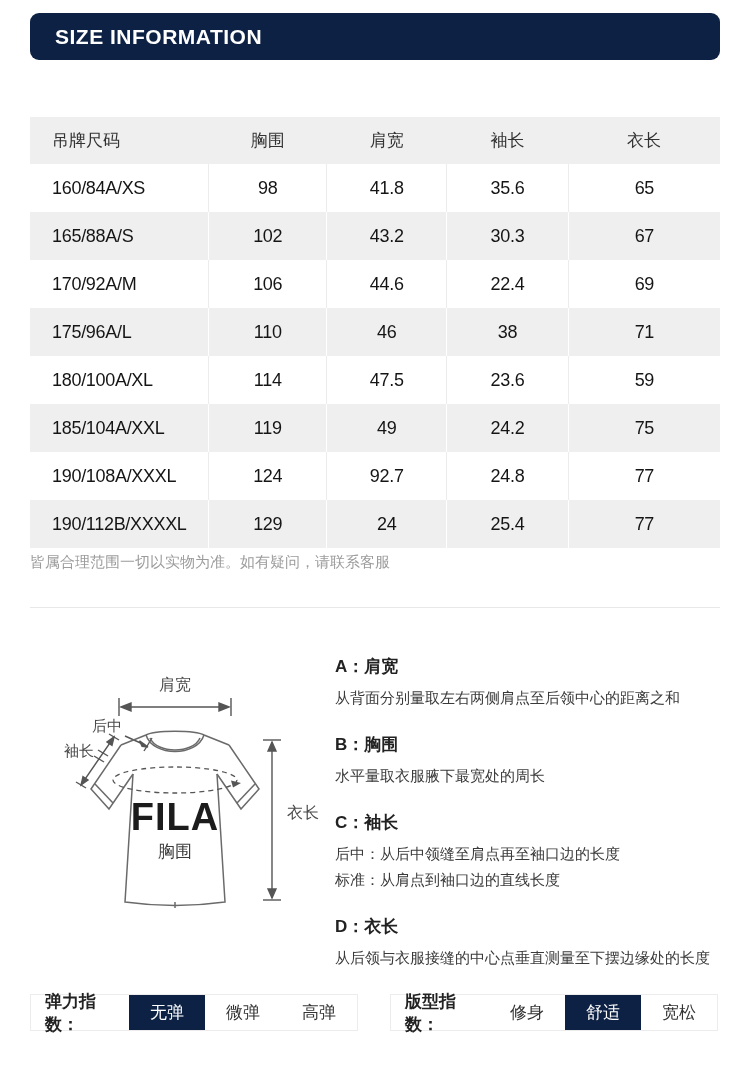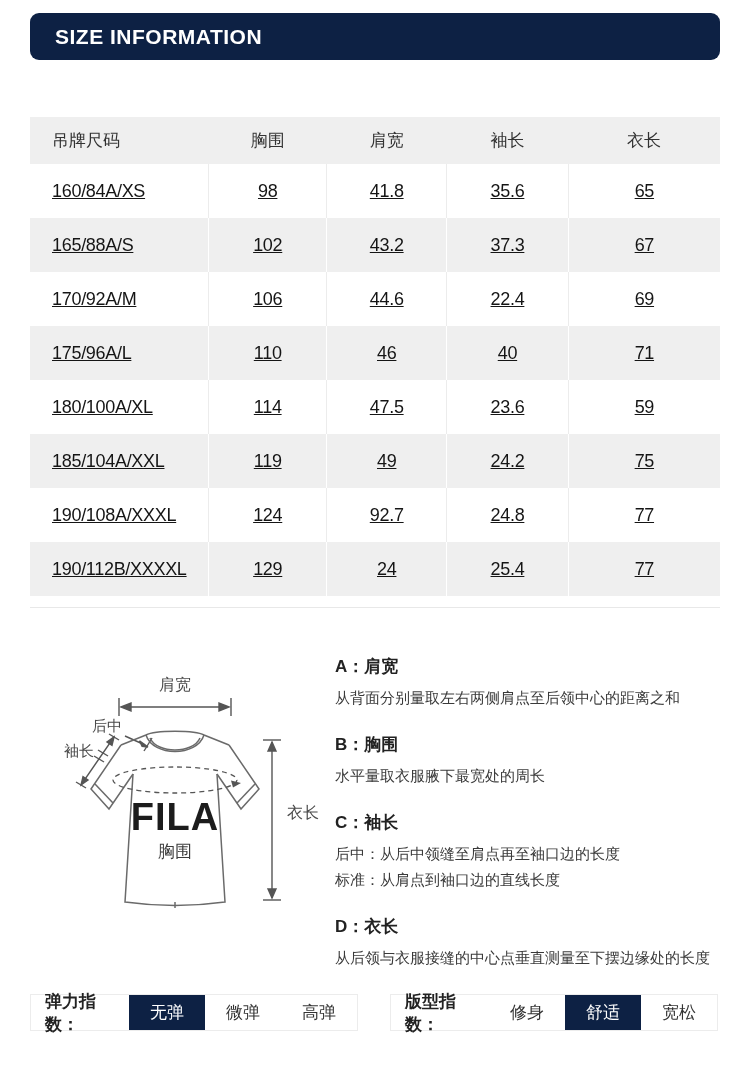--- a/index.html
+++ b/index.html
@@ -8,21 +8,21 @@
 
   
   .title-bar { position:absolute; left:30px; top:13px; width:690px; height:47px;
     background:#0d2144; border-radius:9px; color:#ffffff; display:flex; align-items:center;
     padding-left:25px; font-size:21px; font-weight:bold; letter-spacing:.5px; }
 
   
   .size-table { position:absolute; left:30px; top:117px; width:690px; border-collapse:collapse; table-layout:fixed; }
   .size-table thead tr { background:#efefef; }
   .size-table th { font-weight:normal; font-size:17px; color:#333; height:47px; text-align:center; }
-  .size-table td { font-size:18px; color:#151515; height:54px; text-align:center; letter-spacing:-0.3px;text-decoration:underline; }
+  .size-table td { font-size:18px; color:#151515; height:48px; text-align:center; letter-spacing:-0.3px; }
   .size-table tbody tr:nth-child(odd)  { background:#ffffff; }
   .size-table tbody tr:nth-child(even) { background:#efefef; }
   .size-table tbody tr:nth-child(odd)  td + td { border-left:1px solid #ececec; }
   .size-table tbody tr:nth-child(even) td + td { border-left:1px solid #ffffff; }
   .size-table .col-size { text-align:left; padding-left:22px; }
 
   
   .note { position:absolute; left:30px; top:551px; width:695px; font-size:15px; color:#9c9c9c; line-height:22px; }
   .divider { position:absolute; left:30px; top:607px; width:690px; height:1px; background:#e8e8e8; }
 
@@ -76,35 +76,35 @@
           <td class="col-size">160/84A/XS</td>
           <td>98</td>
           <td>41.8</td>
           <td>35.6</td>
           <td>65</td>
         </tr>
         <tr>
           <td class="col-size">165/88A/S</td>
           <td>102</td>
           <td>43.2</td>
-          <td>37.3</td>
+          <td>30.3</td>
           <td>67</td>
         </tr>
         <tr>
           <td class="col-size">170/92A/M</td>
           <td>106</td>
           <td>44.6</td>
           <td>22.4</td>
           <td>69</td>
         </tr>
         <tr>
           <td class="col-size">175/96A/L</td>
           <td>110</td>
           <td>46</td>
-          <td>40</td>
+          <td>38</td>
           <td>71</td>
         </tr>
         <tr>
           <td class="col-size">180/100A/XL</td>
           <td>114</td>
           <td>47.5</td>
           <td>23.6</td>
           <td>59</td>
         </tr>
         <tr>
@@ -125,20 +125,21 @@
           <td class="col-size">190/112B/XXXXL</td>
           <td>129</td>
           <td>24</td>
           <td>25.4</td>
           <td>77</td>
         </tr>
       </tbody>
   </table>
 
   <div class="note">
+    <div>皆属合理范围一切以实物为准。如有疑问，请联系客服</div>
   </div>
 
   <div class="divider"></div>
 
   <svg class="diagram" viewBox="0 0 300 280" xmlns="http://www.w3.org/2000/svg">
 
     <text x="140" y="40" text-anchor="middle" font-size="16" fill="#4a4a4a">肩宽</text>
     <g stroke="#555" stroke-width="1.4" fill="#555">
       <line x1="84" y1="48" x2="84" y2="66"></line>
         <line x1="196" y1="48" x2="196" y2="66"></line>

